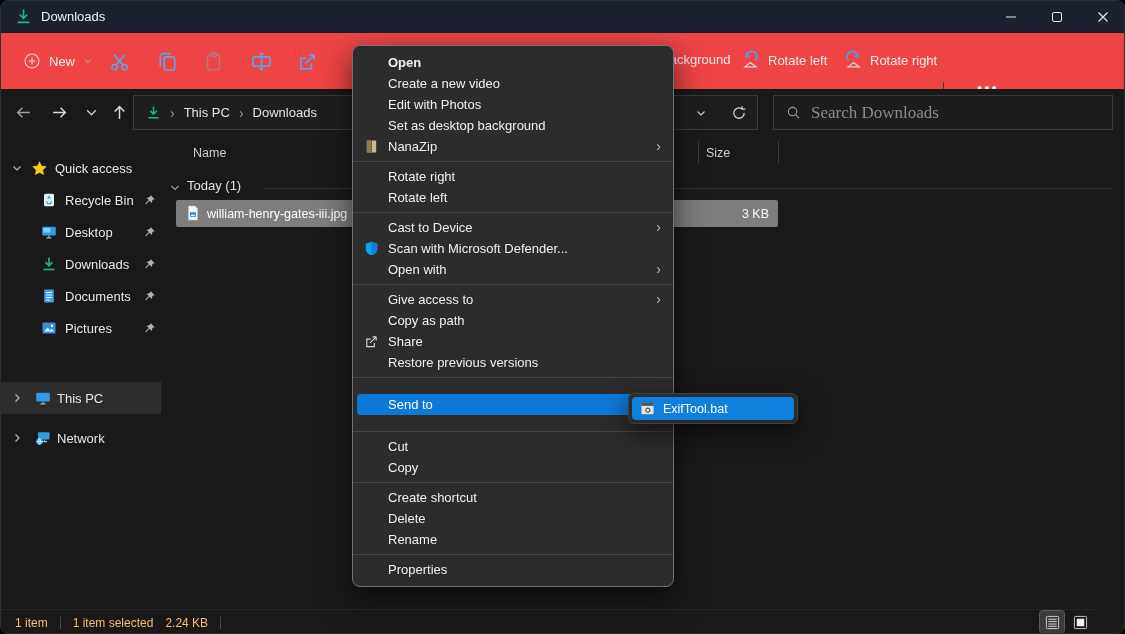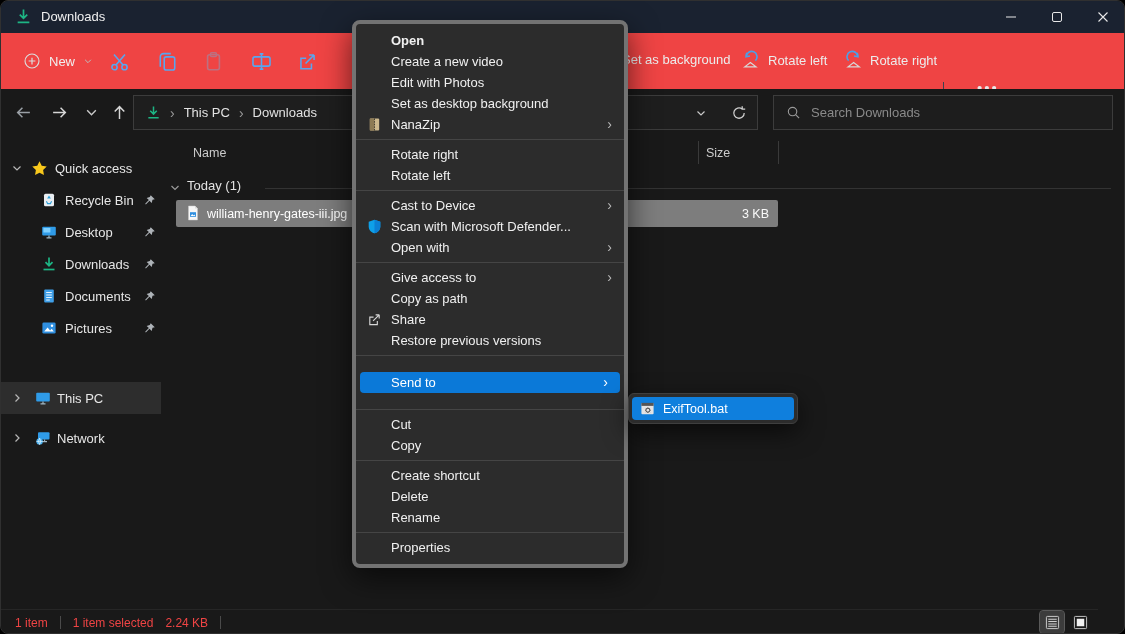--- a/index.html
+++ b/index.html
@@ -27,22 +27,22 @@
   
   .navrow { position:absolute; left:0; top:88px; width:1125px; height:47px; background:#191919; }
   .nav-btn { position:absolute; top:7px; width:32px; height:32px; display:flex; align-items:center; justify-content:center; border-radius:4px; }
   .address-box { position:absolute; left:132px; top:6px; width:625px; height:35px; background:#1e1e1e;
                  border:1px solid #3c3c3c; display:flex; align-items:center; font-size:13px; }
   .crumb { color:#e2e2e2; padding:0 4px; }
   .crumb-sep { color:#9a9a9a; font-size:14px; padding:0 5px; }
   .addr-right { position:absolute; right:10px; display:flex; align-items:center; gap:24px; }
   .search-box { position:absolute; left:772px; top:6px; width:340px; height:35px; background:#1d1d1d;
                 border:1px solid #3c3c3c; display:flex; align-items:center; padding:0 12px; gap:10px; }
-  .search-input { flex:1; background:transparent; border:none; outline:none; color:#8b5cf6; font-size:13px;
-                  font-family:Liberation Sans, sans-serif; }
+  .search-input { flex:1; background:transparent; border:none; outline:none; color:#8b5cf6; font-size:17px;
+                  font-family:Liberation Serif, serif; }
   .search-input::placeholder { color:#8a8a8a; }
 
   
   .sidebar { position:absolute; left:0; top:135px; width:160px; height:473px; background:#191919; }
   .side-row { position:absolute; left:0; width:160px; height:32px; display:flex; align-items:center; font-size:13px; color:#e6e6e6; }
   .side-row.selected { background:#2d2d2d; }
   .sr-chevron { position:absolute; left:10px; width:14px; display:flex; }
   .sr-icon { position:absolute; display:flex; }
   .sr-label { position:absolute; white-space:nowrap; }
   .sr-pin { position:absolute; left:142px; display:flex; }
@@ -57,30 +57,30 @@
   .group-line { position:absolute; left:104px; top:14px; width:846px; height:1px; background:#333; }
   .group-chev { position:absolute; left:8px; top:8px; }
   .file-row { position:absolute; left:15px; top:64px; width:602px; height:27px; background:#7d7d7d;
               border-radius:2px; display:flex; align-items:center; }
   .file-icon { position:absolute; left:9px; top:5px; }
   .file-name { position:absolute; left:31px; font-size:12.5px; color:#ffffff; }
   .file-size { position:absolute; right:9px; font-size:12.5px; color:#fafafa; }
 
   
   .statusbar { position:absolute; left:0; top:608px; width:1097px; height:26px; background:#191919;
-               border-top:1px solid #262626; display:flex; align-items:center; font-size:12px; color:#ef4444; }
+               border-top:1px solid #262626; display:flex; align-items:center; font-size:12px; color:#fdba74; }
   .sb-left { display:flex; align-items:center; gap:12px; padding-left:14px; }
   .sb-sep { width:1px; height:13px; background:#4a4a4a; }
   .sb-right { position:absolute; right:6px; top:1px; display:flex; gap:4px; }
   .sb-view { width:24px; height:22px; display:flex; align-items:center; justify-content:center; border-radius:3px; }
   .sb-view.active { background:#3c3c3c; outline:1px solid #5a5a5a; }
 
   
-  .menu { position:absolute; left:351px; top:19px; width:276px; background:#2c2c2c;
-          border:4px solid #737373; border-radius:8px; padding:6px 0;
+  .menu { position:absolute; left:351px; top:44px; width:322px; background:#2c2c2c;
+          border:1px solid #737373; border-radius:8px; padding:6px 0;
           box-shadow:0 10px 30px rgba(0,0,0,.6); z-index:50; }
   .mi { position:relative; height:21px; line-height:21px; padding-left:35px; font-size:13px; color:#f0f0f0; white-space:nowrap; }
   .mi.bold { font-weight:700; }
   .mi-icon { position:absolute; left:11px; top:2.5px; }
   .mi-arrow { position:absolute; right:12px; top:0; color:#b8b8b8; font-size:14px; }
   .mi.accent { background:#0b79d8; margin:16px 4px; padding-left:31px; border-radius:4px; color:#fff; }
   .mi.accent .mi-arrow { color:#fff; }
   .menu-sep { height:1px; background:#454545; margin:4px 0; }
 
   

